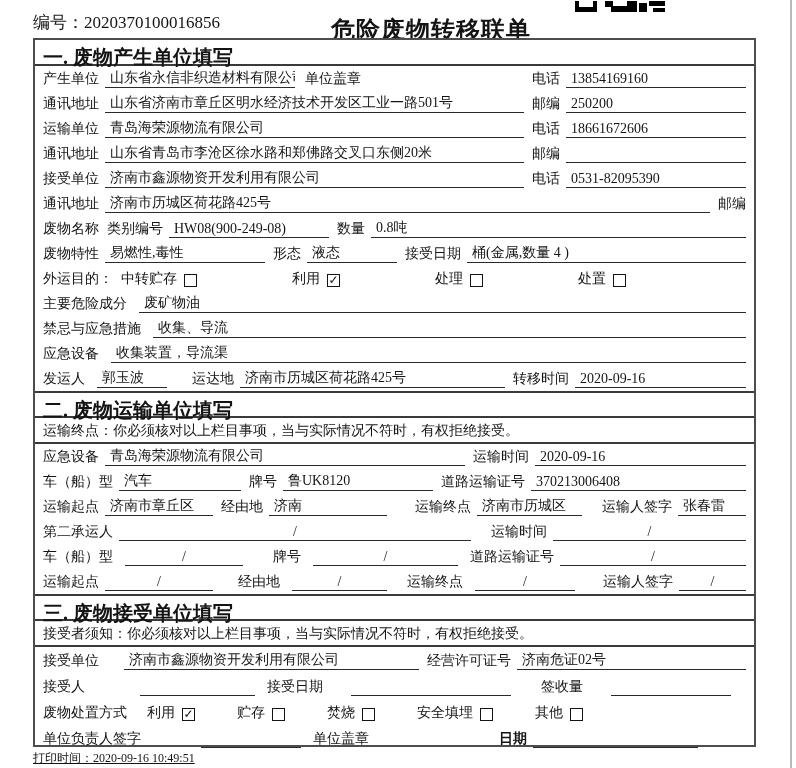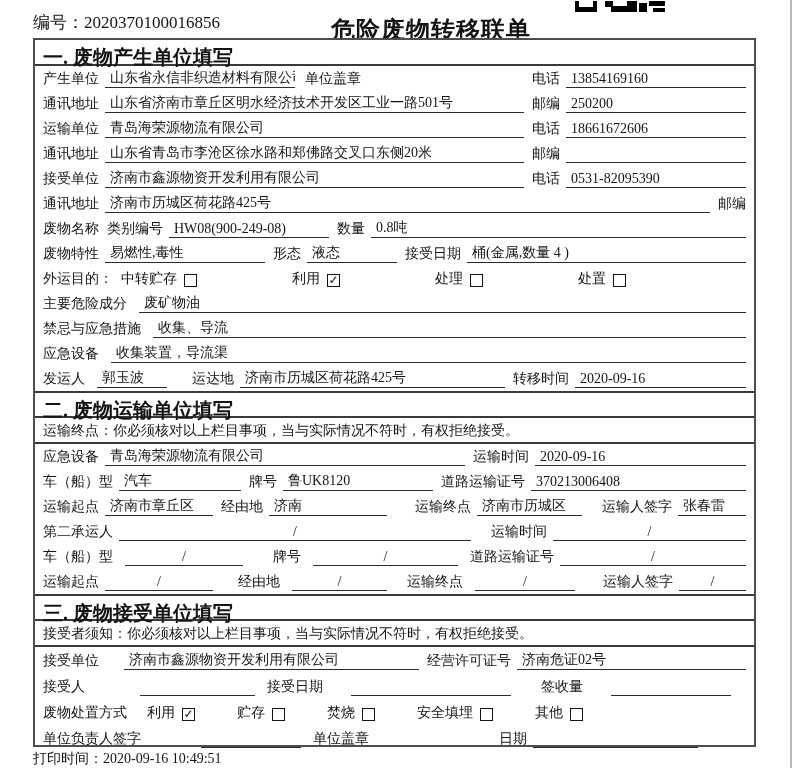--- a/index.html
+++ b/index.html
@@ -47,32 +47,32 @@
   .fld{
     border-bottom:1px solid #2a2a2a;
     padding:0 5px; min-height:17px;
     margin-left:6px; white-space:nowrap; overflow:hidden;
   }
   .grow{ flex:1 1 auto; }
   .sp{ flex:1 1 auto; }
   .ml8{ margin-left:8px;margin-top:17px; } .ml10{ margin-left:10px; } .ml12{ margin-left:12px; }
   .ml20{ margin-left:20px; } .ml25{ margin-left:25px; } .ml28{ margin-left:28px; }
   .ml30{ margin-left:30px; } .ml42{ margin-left:42px; } .ml55{ margin-left:55px; }
-  .ml60{ margin-left:60px; } .ml95{ margin-left:95px; } .ml130{ margin-left:130px; }
+  .ml60{ margin-left:60px; } .ml95{ margin-left:95px; } .ml130{ margin-left:130px;font-weight:bold; }
   .ctr{ text-align:center; }
   .opt{ display:flex; align-items:center; }
   .cb{
     display:inline-block; width:13px; height:13px;
     border:1.5px solid #141414; margin-left:7px;
     text-align:center; line-height:11px; font-size:12px;
     position:relative; top:1px;
   }
   .cb i{ font-style:normal; }
 
-  .footer{ position:absolute; left:33px; top:750px; font-size:14px; white-space:nowrap; }
+  .footer{ position:absolute; left:33px; top:750px; font-size:12px; white-space:nowrap;text-decoration:underline; }
 </style>
 </head>
 <body>
 
 <div class="page-edge"></div>
 
 <div class="doc-no">
   <span>编号：</span><span>2020370100016856</span>
 </div>
 <div class="doc-title">危险废物转移联单</div>

